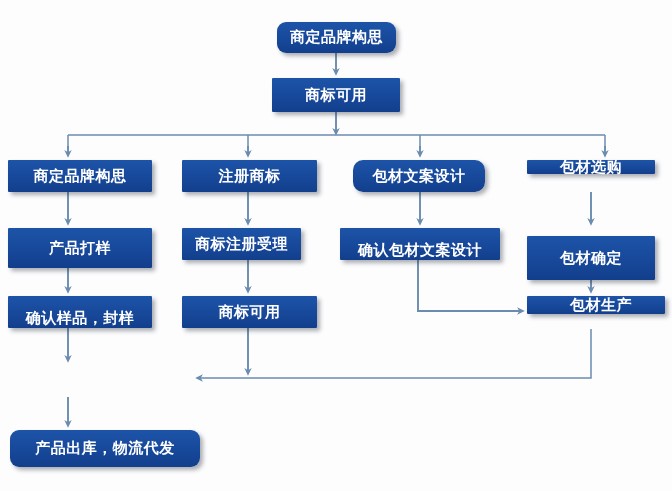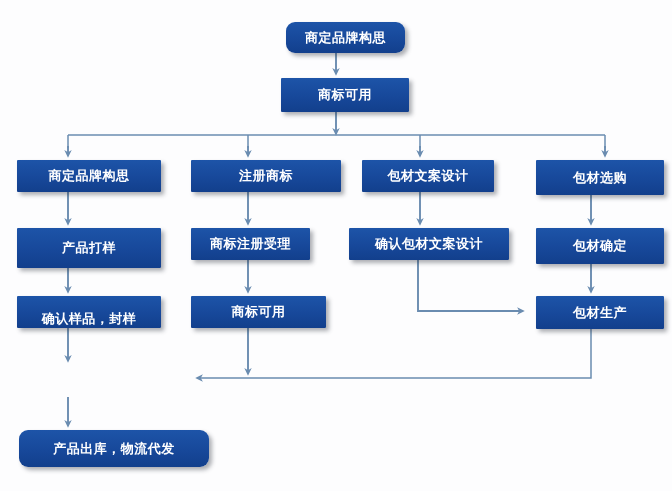--- a/index.html
+++ b/index.html
@@ -10,26 +10,25 @@
     overflow:hidden;
   }
   #stage{position:relative;width:672px;height:491px;}
   svg.wires{position:absolute;left:0;top:0;width:672px;height:491px;}
   .node{
     position:absolute;
     display:flex;align-items:center;justify-content:center;
     background:linear-gradient(180deg,#1d54a8 0%,#17489a 55%,#123f8c 100%);
     color:#ffffff;
     font-weight:bold;
-    font-size:13px;
+    font-size:15px;
     letter-spacing:.5px;
     white-space:nowrap;
     box-shadow:3px 3px 4px rgba(40,45,55,.38);
     z-index:2;
-    margin-left:9px;
   }
   .node.rounded{border-radius:9px;}
   .node.sq{border-radius:1px;}
 </style>
 </head>
 <body>
 
 <div id="stage">
 
   <svg class="wires" viewBox="0 0 672 491" xmlns="http://www.w3.org/2000/svg">
@@ -80,57 +79,57 @@
   </div>
 
   <div class="node sq" style="left:272px;top:78px;width:128px;height:34px;">
     <span>商标可用</span>
   </div>
 
   <div class="node sq" style="left:8px;top:160px;width:144px;height:32px;">
     <span>商定品牌构思</span>
   </div>
 
-  <div class="node sq" style="left:182px;top:160px;width:150px;height:32px;font-family:Liberation Serif, serif;">
+  <div class="node sq" style="left:182px;top:160px;width:135px;height:32px;font-family:Liberation Serif, serif;">
     <span>注册商标</span>
   </div>
 
-  <div class="node sq" style="left:353px;top:160px;width:132px;height:32px;">
+  <div class="node sq" style="left:353px;top:160px;width:132px;height:32px;border-radius:10px;">
     <span>包材文案设计</span>
   </div>
 
-  <div class="node sq" style="left:527px;top:160px;width:128px;height:35px;">
+  <div class="node sq" style="left:527px;top:160px;width:128px;height:14px;">
     <span>包材选购</span>
   </div>
 
   <div class="node sq" style="left:8px;top:228px;width:144px;height:40px;">
     <span>产品打样</span>
   </div>
 
   <div class="node sq" style="left:182px;top:228px;width:119px;height:32px;">
     <span>商标注册受理</span>
   </div>
 
-  <div class="node sq" style="left:340px;top:228px;width:160px;height:32px;">
+  <div class="node sq" style="left:340px;top:228px;width:160px;height:32px;align-items:flex-end;">
     <span>确认包材文案设计</span>
   </div>
 
-  <div class="node sq" style="left:527px;top:228px;width:128px;height:36px;">
+  <div class="node sq" style="left:527px;top:236px;width:128px;height:44px;">
     <span>包材确定</span>
   </div>
 
   <div class="node sq" style="left:8px;top:296px;width:144px;height:32px;align-items:flex-end;">
     <span>确认样品，封样</span>
   </div>
 
   <div class="node sq" style="left:182px;top:296px;width:135px;height:32px;">
     <span>商标可用</span>
   </div>
 
-  <div class="node sq" style="left:527px;top:296px;width:128px;height:33px;">
+  <div class="node sq" style="left:527px;top:296px;width:128px;height:18px;padding-left:10px;">
     <span>包材生产</span>
   </div>
 
 
   <div class="node rounded" style="left:10px;top:430px;width:190px;height:37px;">
     <span>产品出库，物流代发</span>
   </div>
 
 </div>
 

